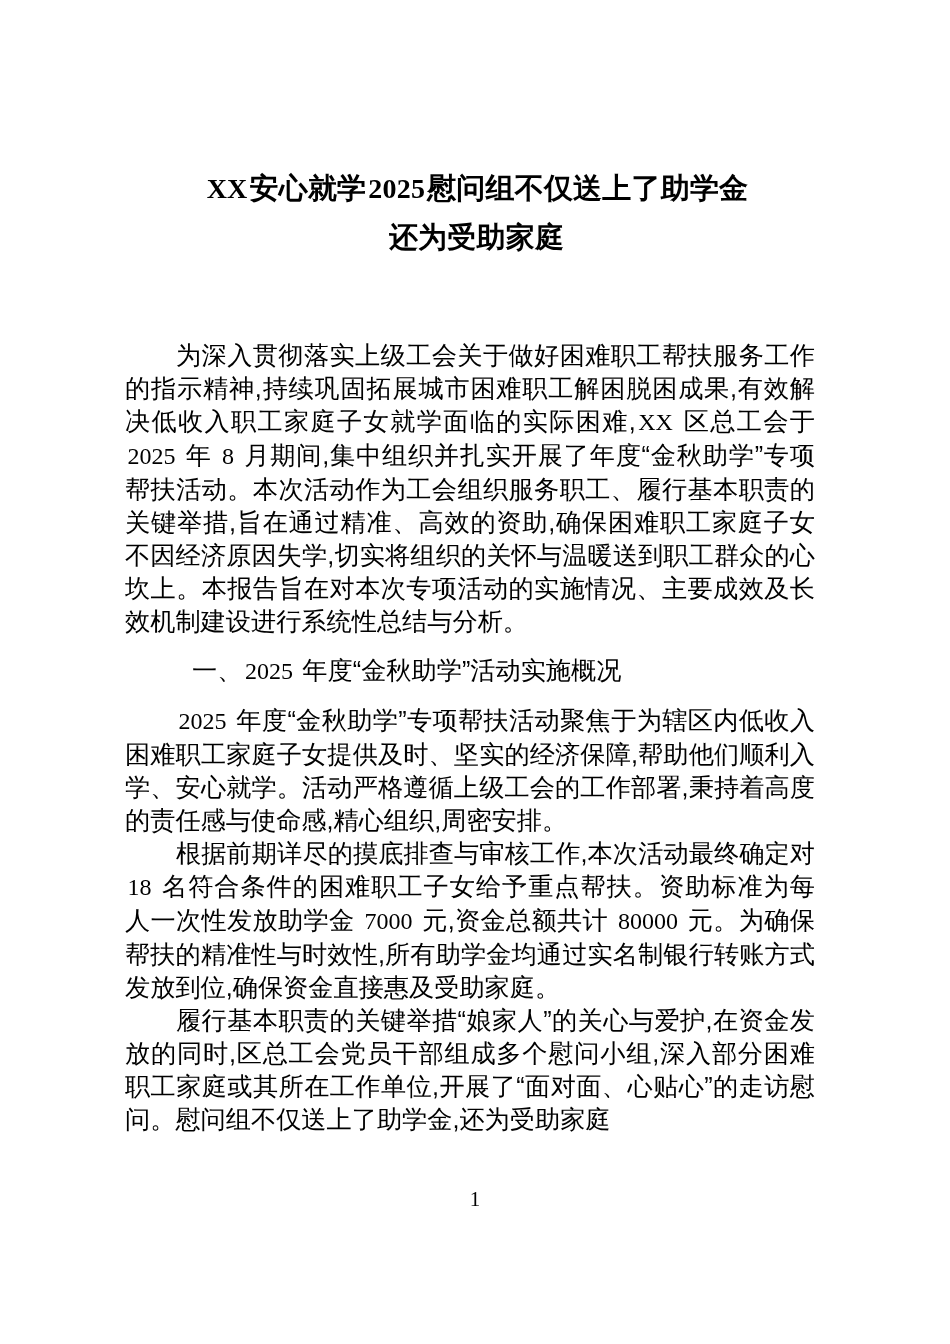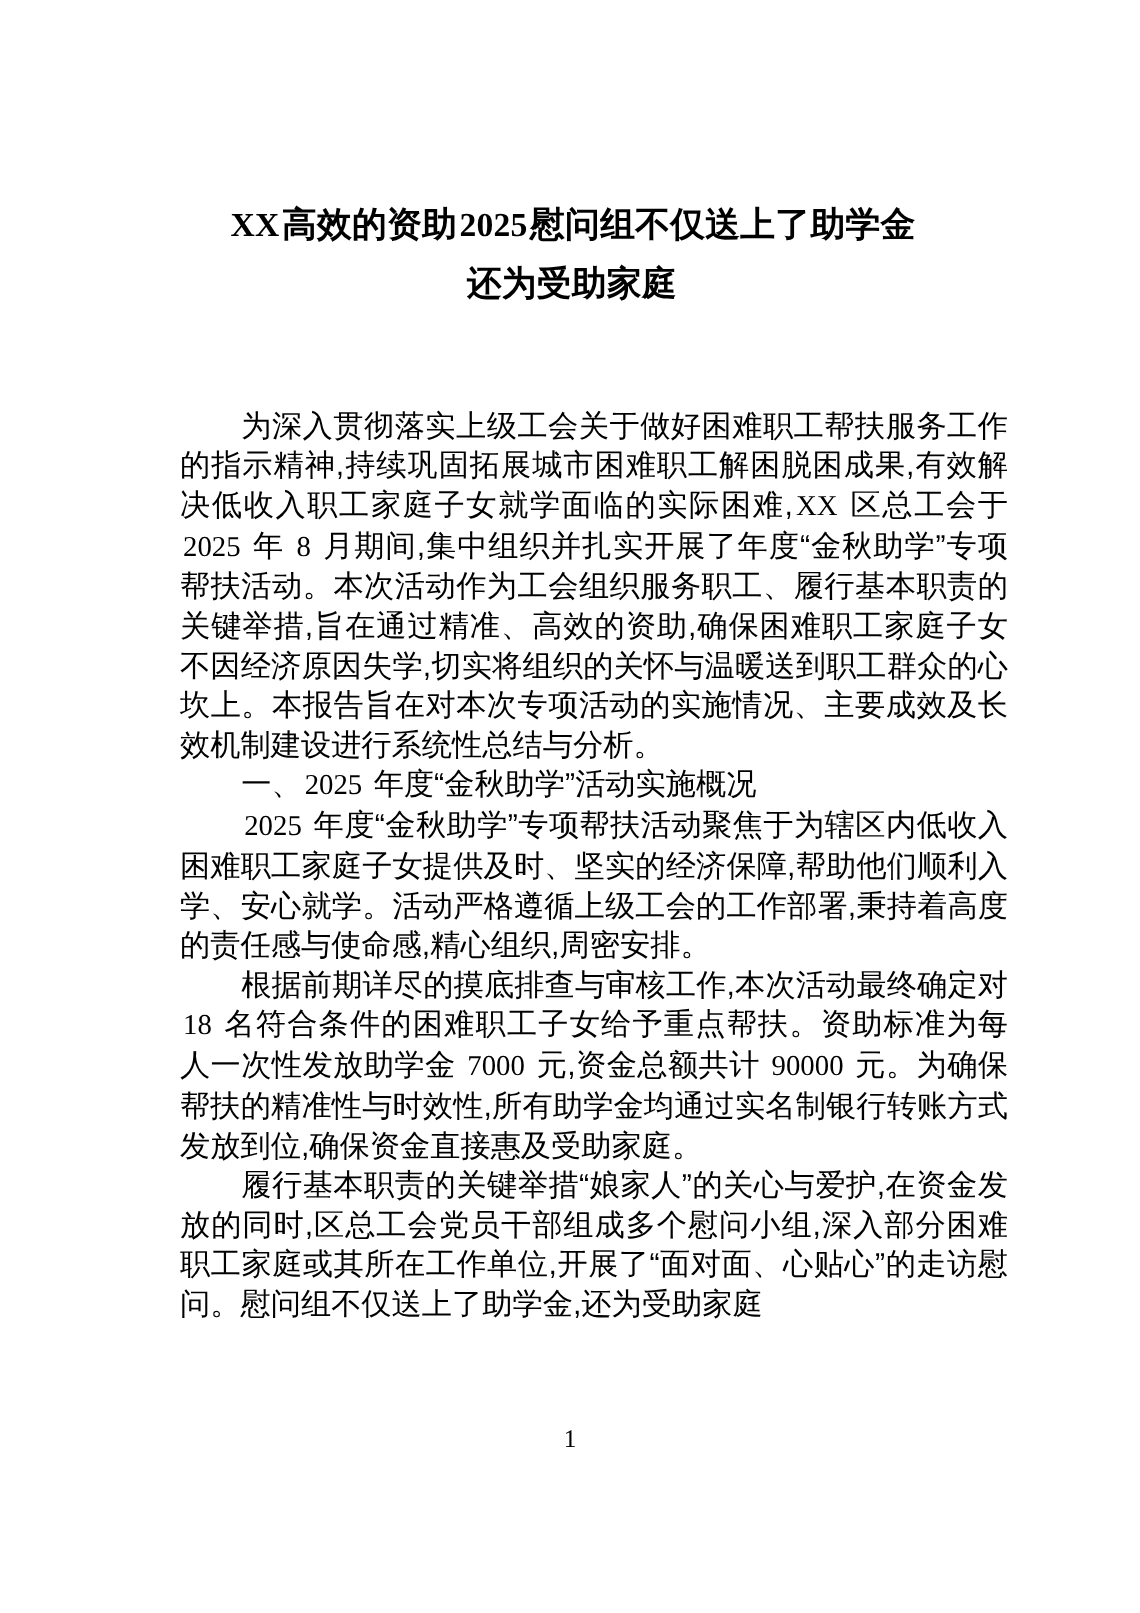--- a/index.html
+++ b/index.html
@@ -47,21 +47,21 @@
   .doc-title .lat {
     font-family: "Liberation Serif", "DejaVu Serif", serif;
     font-weight: 600;
     font-size: 28px;
     padding: 0 2px;
   }
 
   
   .body-block {
     position: absolute;
-    left: 150px;
+    left: 125px;
     top: 339px;
     width: 690px;
     font-family: "Liberation Sans", "DejaVu Sans", sans-serif;
     font-size: 25.2px;
     line-height: 33px;
     color: #000;
     text-align: justify;
     text-justify: inter-character;
   }
   .para {
@@ -71,21 +71,21 @@
     text-justify: inter-character;
     white-space: normal;
   }
   .para .lat {
     font-family: "Liberation Serif", "DejaVu Serif", serif;
     font-size: 24px;
     padding: 0 2.5px;
     letter-spacing: 0;
   }
   .heading-para {
-    margin: 0;
+    margin: 16px;
     text-indent: 51px;
     font-family: "Liberation Sans", "DejaVu Sans", sans-serif;
     font-size: 25.2px;
     line-height: 33px;
   }
   .heading-para .lat {
     font-family: "Liberation Serif", "DejaVu Serif", serif;
     font-size: 24px;
     padding: 0 2.5px;
   }
@@ -102,33 +102,33 @@
     line-height: 26px;
     color: #000;
   }
 </style>
 </head>
 <body>
 
 <div class="page">
 
   <div class="doc-title">
-    <span class="ln"><span class="lat">XX</span><span>高效的资助</span><span class="lat">2025</span><span>慰问组不仅送上了助学金</span></span>
+    <span class="ln"><span class="lat">XX</span><span>安心就学</span><span class="lat">2025</span><span>慰问组不仅送上了助学金</span></span>
     <span class="ln">还为受助家庭</span>
   </div>
 
   <div class="body-block">
 
     <p class="para">为深入贯彻落实上级工会关于做好困难职工帮扶服务工作的指示精神,持续巩固拓展城市困难职工解困脱困成果,有效解决低收入职工家庭子女就学面临的实际困难,<span class="lat">XX</span> 区总工会于 <span class="lat">2025</span> 年 <span class="lat">8</span> 月期间,集中组织并扎实开展了年度“金秋助学”专项帮扶活动。本次活动作为工会组织服务职工、履行基本职责的关键举措,旨在通过精准、高效的资助,确保困难职工家庭子女不因经济原因失学,切实将组织的关怀与温暖送到职工群众的心坎上。本报告旨在对本次专项活动的实施情况、主要成效及长效机制建设进行系统性总结与分析。</p>
 
     <p class="heading-para">一、<span class="lat">2025</span> 年度“金秋助学”活动实施概况</p>
 
     <p class="para"><span class="lat">2025</span> 年度“金秋助学”专项帮扶活动聚焦于为辖区内低收入困难职工家庭子女提供及时、坚实的经济保障,帮助他们顺利入学、安心就学。活动严格遵循上级工会的工作部署,秉持着高度的责任感与使命感,精心组织,周密安排。</p>
 
-    <p class="para">根据前期详尽的摸底排查与审核工作,本次活动最终确定对 <span class="lat">18</span> 名符合条件的困难职工子女给予重点帮扶。资助标准为每人一次性发放助学金 <span class="lat">7000</span> 元,资金总额共计 <span class="lat">90000</span> 元。为确保帮扶的精准性与时效性,所有助学金均通过实名制银行转账方式发放到位,确保资金直接惠及受助家庭。</p>
+    <p class="para">根据前期详尽的摸底排查与审核工作,本次活动最终确定对 <span class="lat">18</span> 名符合条件的困难职工子女给予重点帮扶。资助标准为每人一次性发放助学金 <span class="lat">7000</span> 元,资金总额共计 <span class="lat">80000</span> 元。为确保帮扶的精准性与时效性,所有助学金均通过实名制银行转账方式发放到位,确保资金直接惠及受助家庭。</p>
 
     <p class="para">履行基本职责的关键举措“娘家人”的关心与爱护,在资金发放的同时,区总工会党员干部组成多个慰问小组,深入部分困难职工家庭或其所在工作单位,开展了“面对面、心贴心”的走访慰问。慰问组不仅送上了助学金,还为受助家庭</p>
 
   </div>
 
   <div class="page-number">1</div>
 
 </div>
 
 </body></html>

